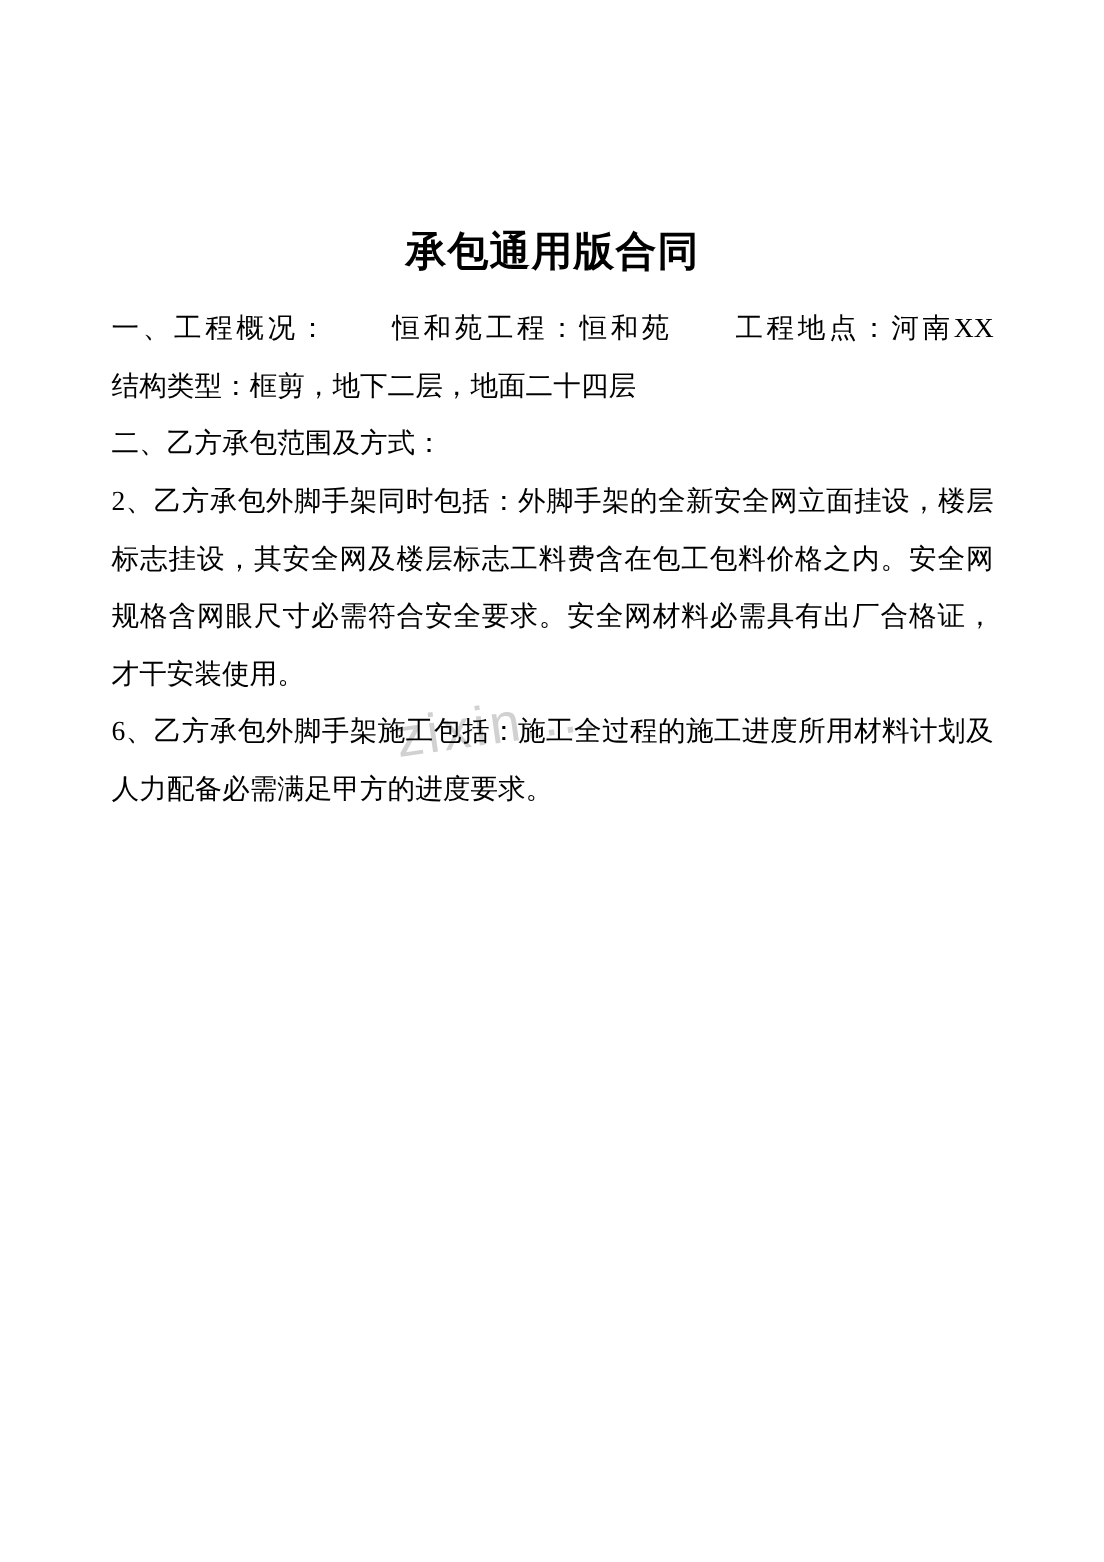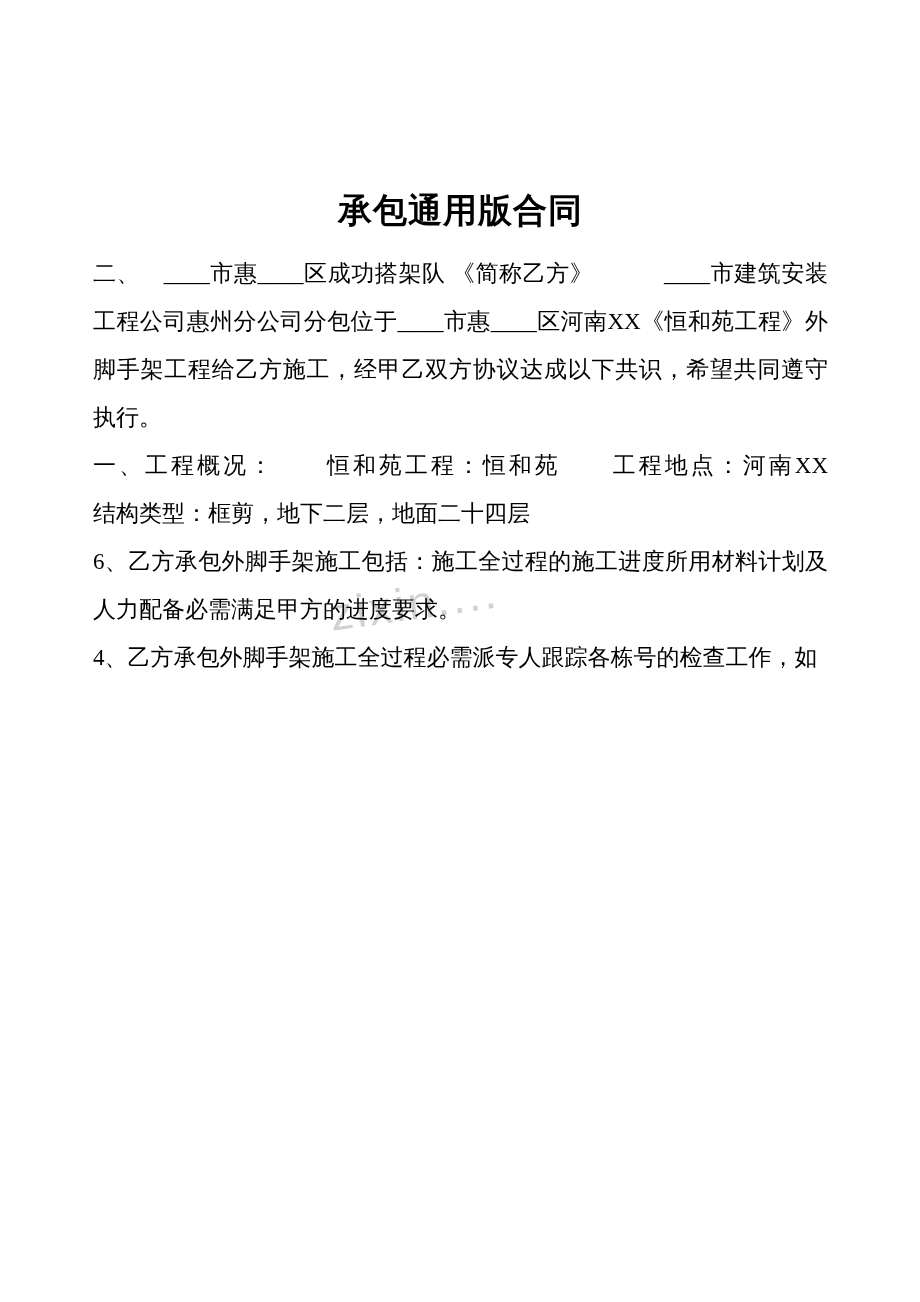--- a/index.html
+++ b/index.html
@@ -61,25 +61,25 @@
 
 <div class="page">
 
   <div class="watermark">zixin....</div>
 
   <div class="content">
 
     <h1 class="doc-title">承包通用版合同</h1>
 
 
-    <p class="para">二、　____市惠____区成功搭架队 《简称乙方》　　　____市建筑安装工程公司惠州分公司分包位于____市惠____区河南XX《恒和苑工程》外脚手架工程给乙方施工，经甲乙双方协议达成以下共识，希望共同遵守执行。</p>
 
     <p class="para">一、工程概况：　　恒和苑工程：恒和苑　　工程地点：河南XX　　　结构类型：框剪，地下二层，地面二十四层</p>
 
+    <p class="para">二、乙方承包范围及方式：</p>
 
 
+    <p class="para">2、乙方承包外脚手架同时包括：外脚手架的全新安全网立面挂设，楼层标志挂设，其安全网及楼层标志工料费含在包工包料价格之内。安全网规格含网眼尺寸必需符合安全要求。安全网材料必需具有出厂合格证，才干安装使用。</p>
 
     <p class="para">6、乙方承包外脚手架施工包括：施工全过程的施工进度所用材料计划及人力配备必需满足甲方的进度要求。</p>
 
-    <p class="para">4、乙方承包外脚手架施工全过程必需派专人跟踪各栋号的检查工作，如</p>
 
   </div>
 </div>
 
 </body></html>

